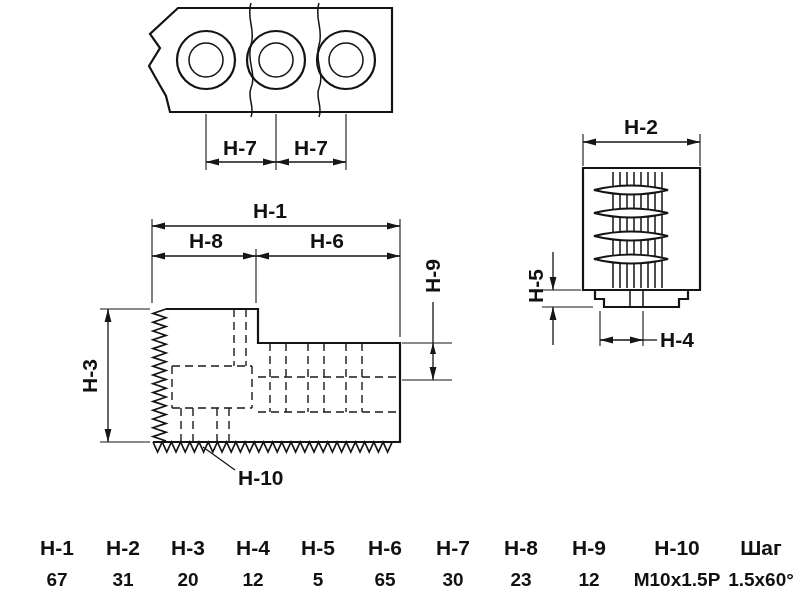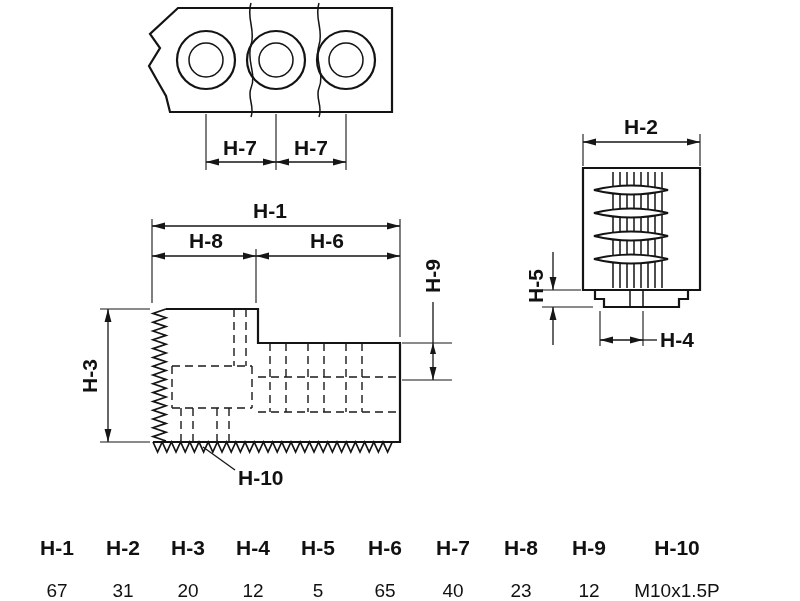--- a/index.html
+++ b/index.html
@@ -11,21 +11,21 @@
   .teeth{fill:none;stroke:#141414;stroke-width:1.7;stroke-linejoin:miter;}
   .hidden{fill:none;stroke:#1a1a1a;stroke-width:1.4;stroke-dasharray:8 5;}
   .dimline{fill:none;stroke:#161616;stroke-width:1.3;}
   .extline{fill:none;stroke:#161616;stroke-width:1.1;}
   .dimtxt{font:700 21px "Liberation Sans",sans-serif;fill:#111;}
   .leaf{fill:#ffffff;stroke:#141414;stroke-width:2;}
   .arrfill{fill:#161616;stroke:none;}
   .dims-table{position:absolute;left:0;top:537px;width:800px;height:64px;}
   .col{position:absolute;top:0;transform:translateX(-50%);text-align:center;white-space:nowrap;}
   .col .hdr{font-size:21px;font-weight:700;line-height:22px;}
-  .col .val{font-size:19px;font-weight:400;margin-top:22px;line-height:20px;}
+  .col .val{font-size:19px;font-weight:700;margin-top:11px;line-height:20px;}
 </style>
 </head>
 <body>
 
 <div class="stage">
 
 <svg width="800" height="601" viewBox="0 0 800 601">
   <defs>
     <marker id="arw" viewBox="0 0 12 8" refX="12" refY="4" markerWidth="13" markerHeight="9" orient="auto-start-reverse" markerUnits="userSpaceOnUse">
       <path d="M0 0.8 L12 4 L0 7.2 Z" fill="#161616"></path>
@@ -146,29 +146,33 @@
     <div class="col" style="left:318px">
       <div class="hdr">H-5</div>
       <div class="val">5</div>
     </div>
     <div class="col" style="left:385px">
       <div class="hdr">H-6</div>
       <div class="val">65</div>
     </div>
     <div class="col" style="left:453px">
       <div class="hdr">H-7</div>
-      <div class="val">40</div>
+      <div class="val">30</div>
     </div>
     <div class="col" style="left:521px">
       <div class="hdr">H-8</div>
       <div class="val">23</div>
     </div>
     <div class="col" style="left:589px">
       <div class="hdr">H-9</div>
       <div class="val">12</div>
     </div>
     <div class="col" style="left:677px">
       <div class="hdr">H-10</div>
       <div class="val">M10x1.5P</div>
     </div>
+    <div class="col" style="left:761px">
+      <div class="hdr">Шаг</div>
+      <div class="val">1.5x60°</div>
+    </div>
   </div>
 
 </div>
 
 </body></html>

